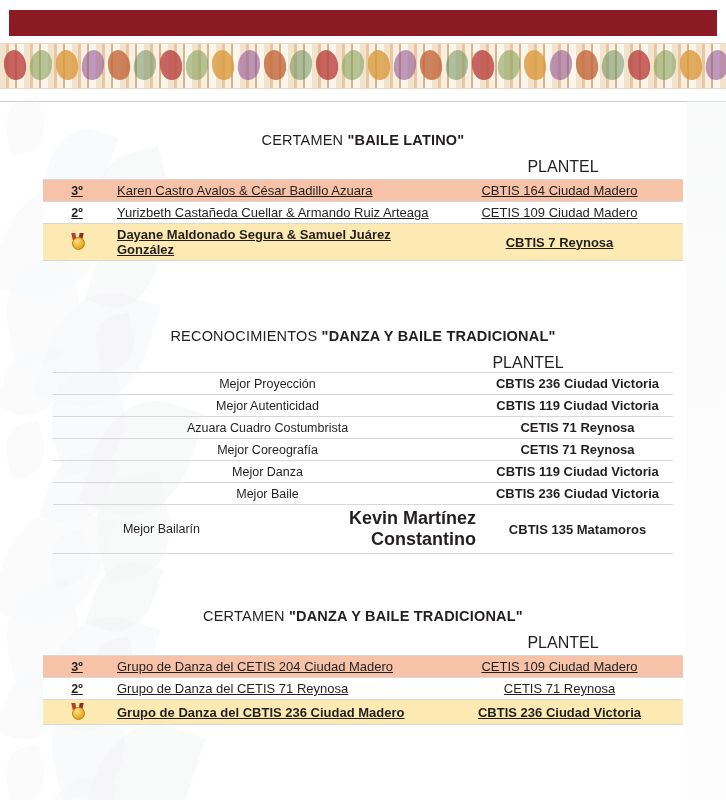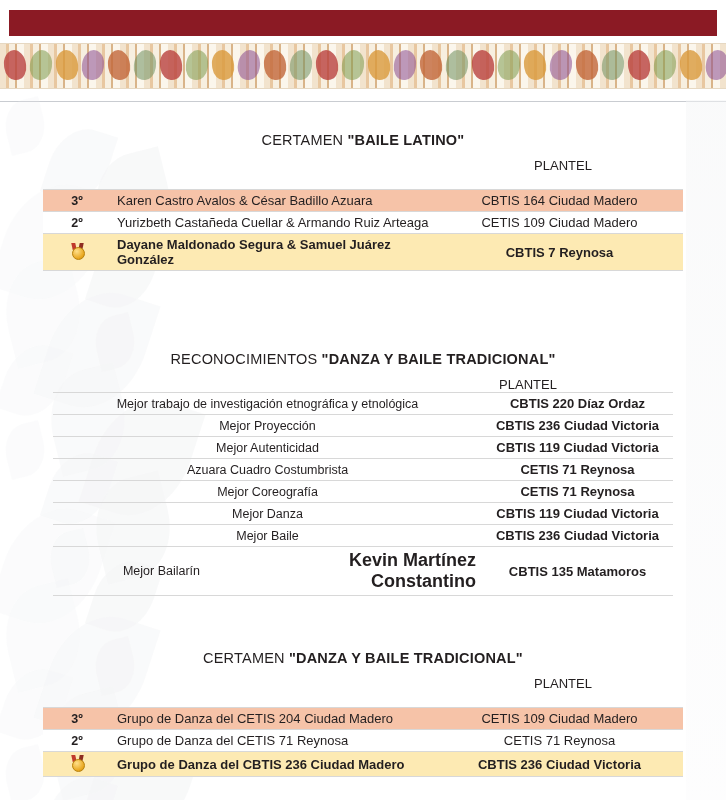--- a/index.html
+++ b/index.html
@@ -117,39 +117,40 @@
     text-align: center;
     font-size: 14.5px;
     letter-spacing: .2px;
     color: #231f20;
   }
   .section-title .strong {
     font-weight: bold;
   }
 
   .plantel-label {
-    font-size: 13px;
+    font-size: 16px;
     text-align: center;
     color: #231f20;
   }
 
   table {
     border-collapse: collapse;
     width: 100%;
     font-size: 13px;
   }
   td {
     padding: 3px 6px;
     vertical-align: middle;
   }
 
   
   .cert-table {
     width: 640px;
-    margin: 16px auto;
+    margin: 3px auto;
+    text-decoration: underline;
   }
   .cert-table .col-place {
     width: 56px;
     text-align: center;
     font-weight: bold;
     font-size: 12.5px;
   }
   .cert-table .col-name {
     text-align: left;
   }
@@ -355,24 +356,20 @@
     <div class="section-title">
       <span>RECONOCIMIENTOS </span><span class="strong">"DANZA Y BAILE TRADICIONAL"</span>
     </div>
     <div class="sp-10"></div>
     <div class="plantel-label" style="width:620px;margin:0 auto;">
       <div style="margin-left:330px;">PLANTEL</div>
     </div>
     <table class="rec-table">
       <tbody>
         <tr>
-          <td class="wide-award" colspan="2">Mejor trabajo de investigación etnográfica y etnológica</td>
-          <td class="col-plantel">CBTIS 220 Díaz Ordaz</td>
-        </tr>
-        <tr>
           <td class="wide-award" colspan="2">Mejor Proyección</td>
           <td class="col-plantel">CBTIS 236 Ciudad Victoria</td>
         </tr>
         <tr>
           <td class="wide-award" colspan="2">Mejor Autenticidad</td>
           <td class="col-plantel">CBTIS 119 Ciudad Victoria</td>
         </tr>
         <tr>
           <td class="wide-award" colspan="2">Azuara Cuadro Costumbrista</td>
           <td class="col-plantel">CETIS 71 Reynosa</td>

